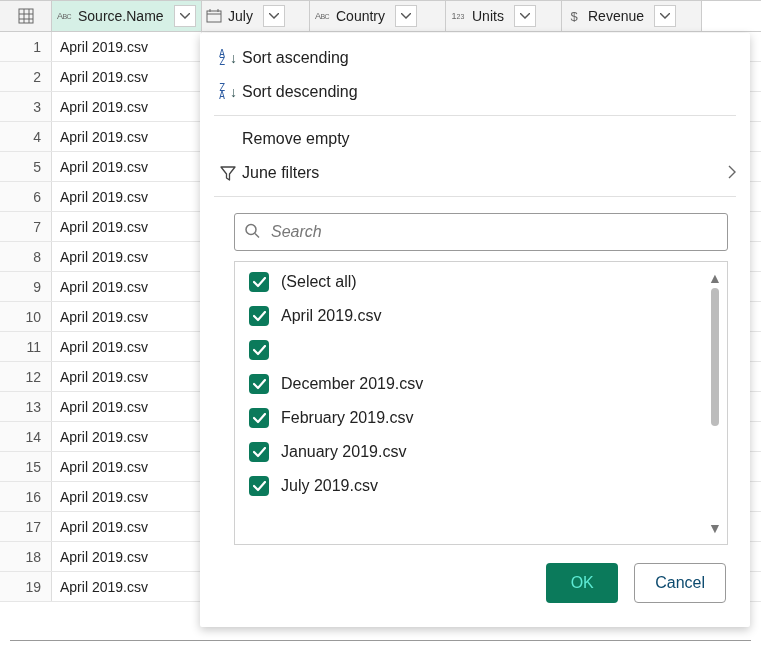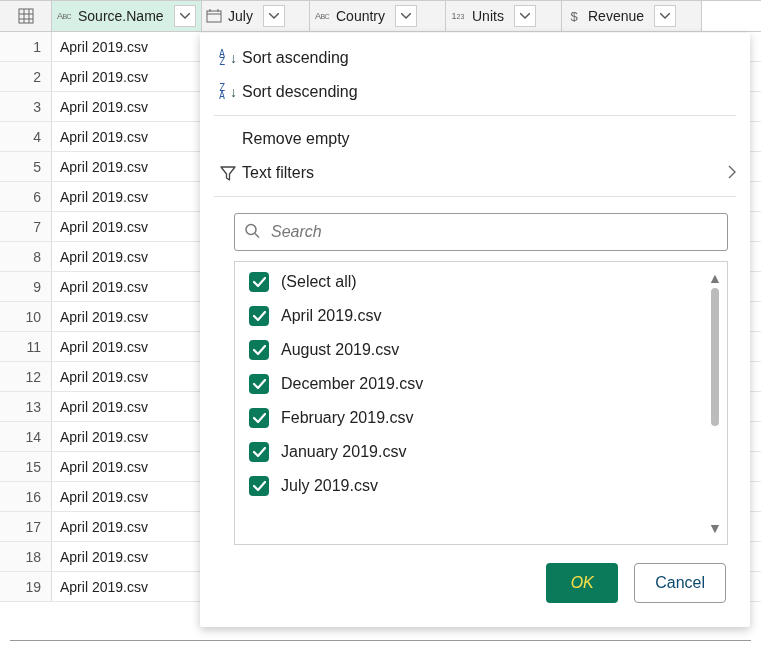--- a/index.html
+++ b/index.html
@@ -56,21 +56,21 @@
     .chk { width: 20px; height: 20px; border-radius: 4px; background: #0b7a5b; display: flex; align-items: center; justify-content: center; }
     .chk svg { display: block; }
     .chk-label { font-size: 16px; }
     .scrollbar { position: absolute; right: 6px; top: 8px; bottom: 8px; width: 12px; display: flex; flex-direction: column; align-items: center; }
     .sb-arrow { color: #777; font-size: 14px; cursor: pointer; user-select: none; }
     .sb-track { flex: 1; width: 8px; background: transparent; position: relative; margin: 2px 0; }
     .sb-thumb { position: absolute; top: 0; height: 60%; left: 0; right: 0; background: #bcbcbc; border-radius: 4px; }
 
     .btn-row { margin-top: auto; display: flex; justify-content: flex-end; gap: 16px; padding: 18px 24px 24px 24px; }
     .btn { min-width: 72px; height: 40px; padding: 0 20px; border-radius: 4px; font-size: 16px; cursor: pointer; border: 1px solid transparent; }
-    .btn-primary { background: #0b7a5b; color: #fde047; font-style: italic; }
+    .btn-primary { background: #0b7a5b; color: #5eead4; }
     .btn-secondary { background: #fff; color: #0c4a6e; border-color: #999; }
 
     .sorticon { font-family: monospace; font-size: 10px; line-height: 8px; color: #2b5aa0; display: flex; flex-direction: column; align-items: flex-start; margin-right: 2px; }
     .sortgrp { display: flex; align-items: center; gap: 3px; }
   </style>
 </head>
 <body>
 
 <div class="surface">
 
@@ -258,21 +258,21 @@
       <span class="menu-ic"></span>
       <span class="menu-label">Remove empty</span>
     </div>
 
     <div class="menu-item">
       <span class="menu-ic">
         <svg width="18" height="18" viewBox="0 0 18 18">
             <path d="M2 3 L16 3 L10.5 10 L10.5 16 L7.5 14 L7.5 10 Z" fill="none" stroke="#444" stroke-width="1.3" stroke-linejoin="round"></path>
           </svg>
       </span>
-      <span class="menu-label">Text filters</span>
+      <span class="menu-label">June filters</span>
       <span class="chev">
         <svg width="8" height="14" viewBox="0 0 8 14">
             <path d="M1 1 L7 7 L1 13" fill="none" stroke="#666" stroke-width="1.4"></path>
           </svg>
       </span>
     </div>
 
     <div class="sep"></div>
 
     <div class="search-wrap">
@@ -302,21 +302,20 @@
               </svg>
             </span>
             <span class="chk-label">April 2019.csv</span>
           </div>
           <div class="check-row">
             <span class="chk">
               <svg width="13" height="11" viewBox="0 0 13 11">
                 <path d="M1 5 L5 9 L12 1" fill="none" stroke="#fff" stroke-width="2.2" stroke-linecap="round" stroke-linejoin="round"></path>
               </svg>
             </span>
-            <span class="chk-label">August 2019.csv</span>
           </div>
           <div class="check-row">
             <span class="chk">
               <svg width="13" height="11" viewBox="0 0 13 11">
                 <path d="M1 5 L5 9 L12 1" fill="none" stroke="#fff" stroke-width="2.2" stroke-linecap="round" stroke-linejoin="round"></path>
               </svg>
             </span>
             <span class="chk-label">December 2019.csv</span>
           </div>
           <div class="check-row">

